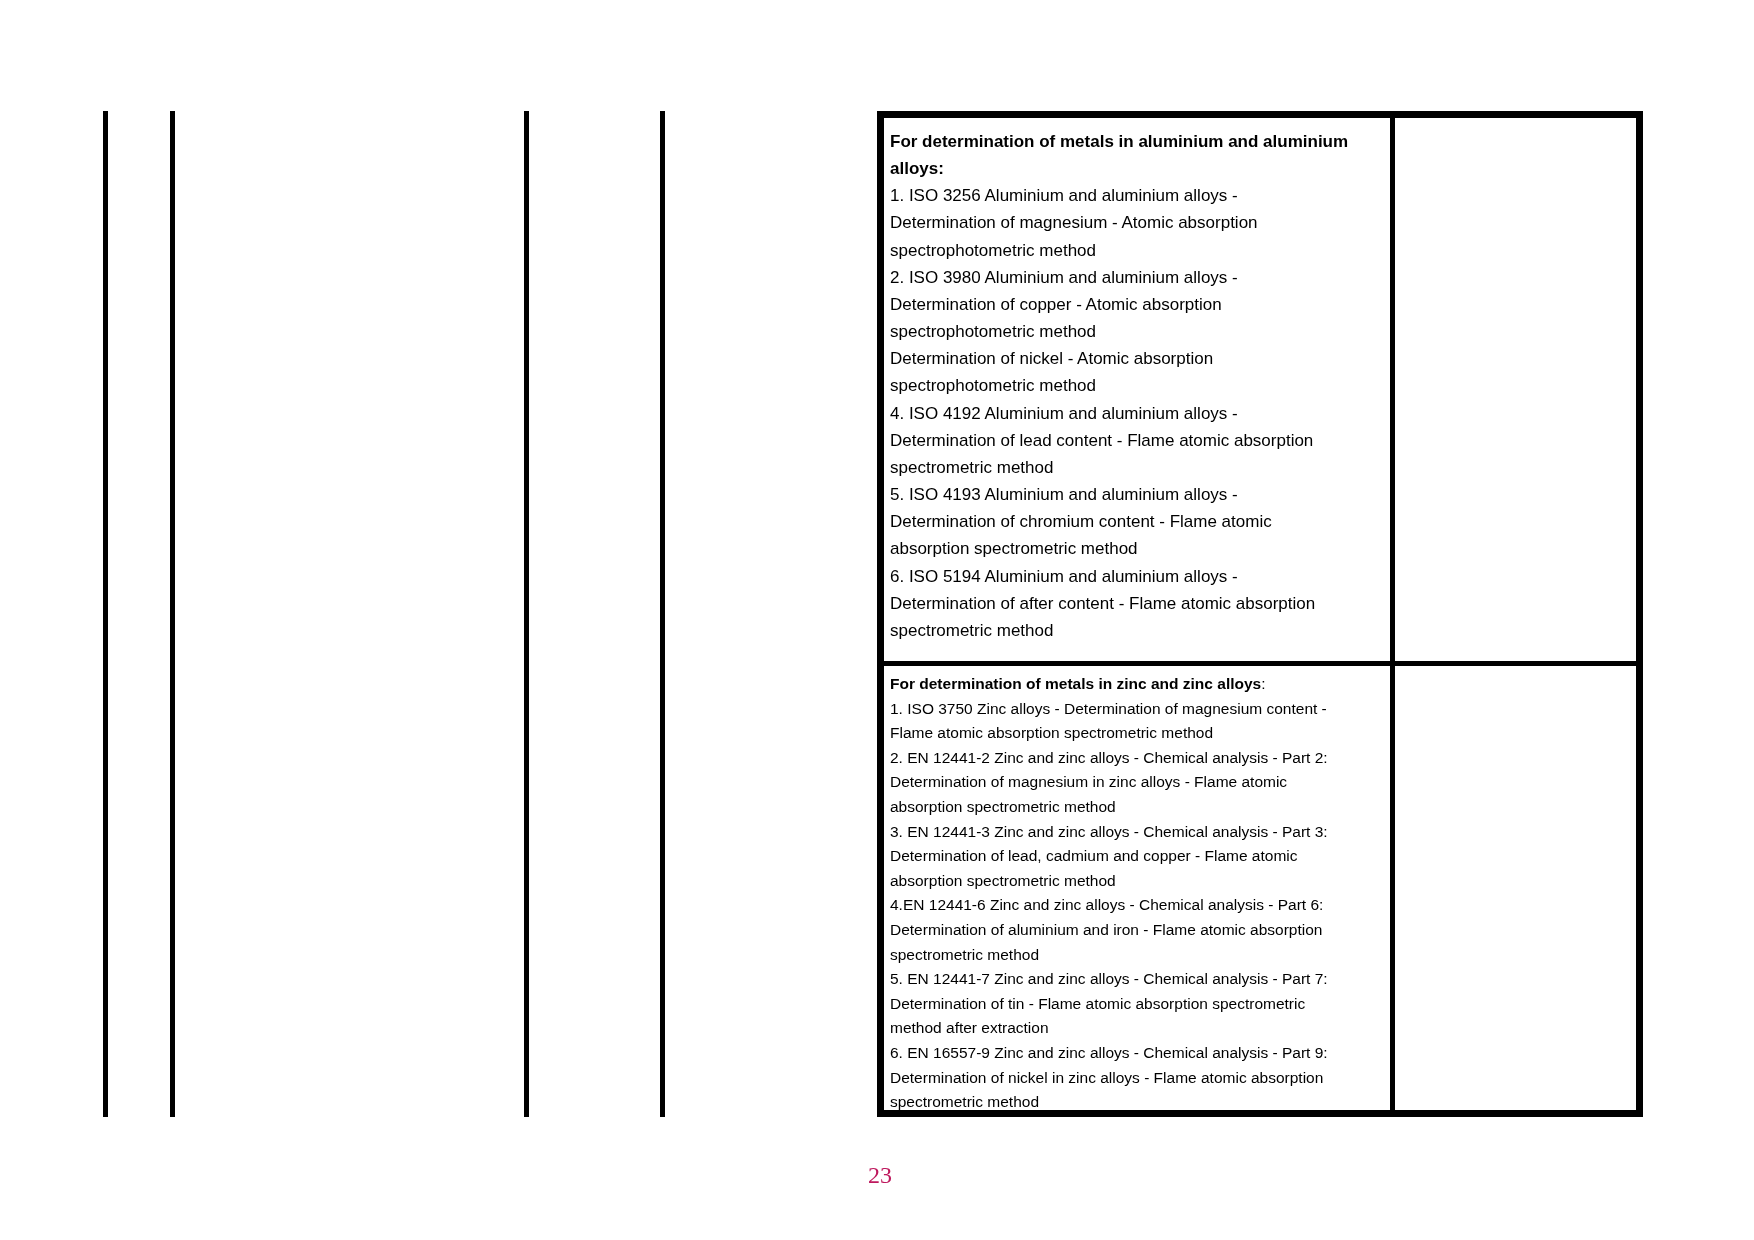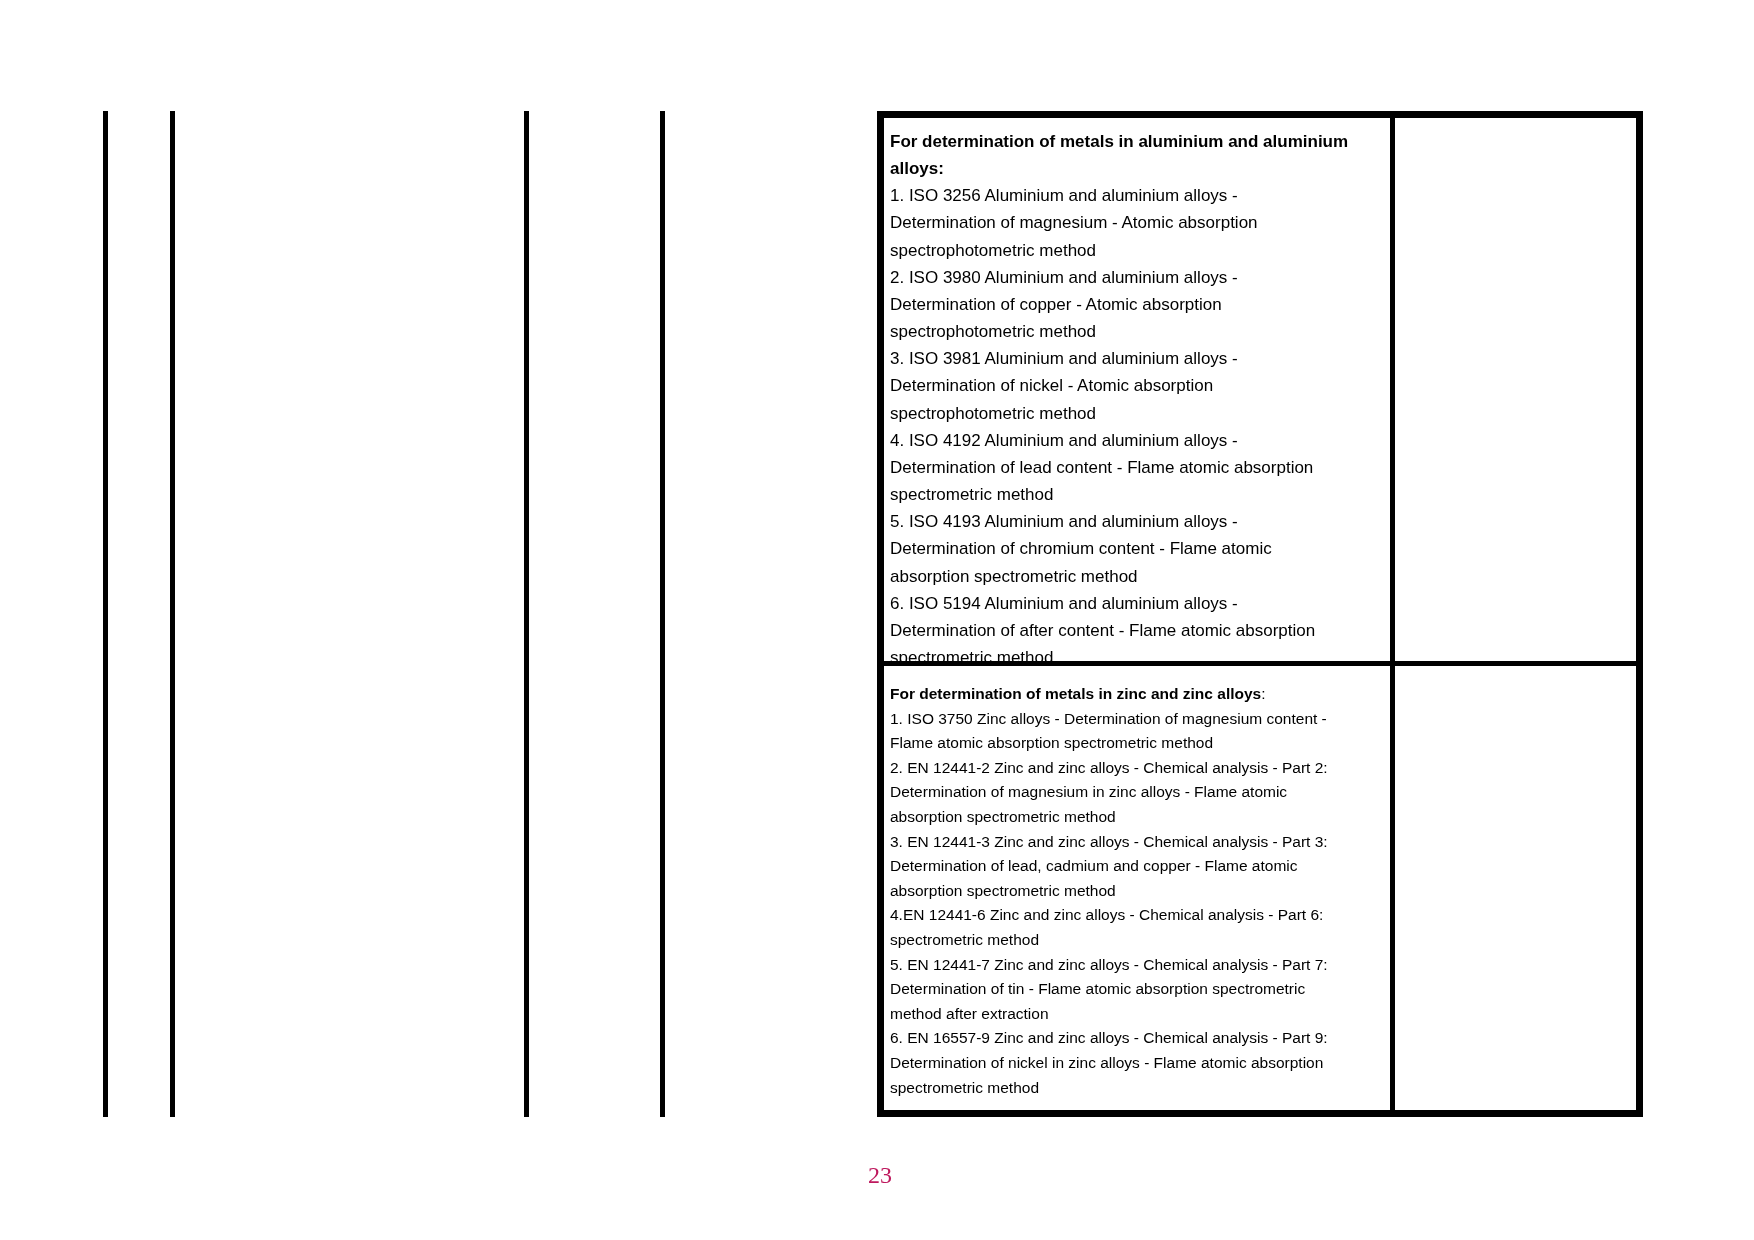--- a/index.html
+++ b/index.html
@@ -47,21 +47,21 @@
   }
   .cell-text-col { border-right: 5px solid #000000; }
   .cell-top-row  { border-bottom: 5px solid #000000; }
 
   .cell-aluminium {
     padding: 10px 2px 0 6px;
     font-size: 17px;
     line-height: 27.15px;
   }
   .cell-zinc {
-    padding: 16px 2px 0 6px;
+    padding: 6px 2px 0 6px;
     font-size: 15.5px;
     line-height: 24.6px;
   }
   .line { white-space: nowrap; }
   .bold { font-weight: bold; }
 
   .page-number {
     position: absolute;
     left: 845px;
     top: 1162px;
@@ -83,21 +83,20 @@
 <div class="methods-table">
   <div class="cell cell-text-col cell-top-row cell-aluminium">
       <div class="line bold">For determination of metals in aluminium and aluminium</div>
       <div class="line bold">alloys:</div>
       <div class="line">1. ISO 3256 Aluminium and aluminium alloys -</div>
       <div class="line">Determination of magnesium - Atomic absorption</div>
       <div class="line">spectrophotometric method</div>
       <div class="line">2. ISO 3980 Aluminium and aluminium alloys -</div>
       <div class="line">Determination of copper - Atomic absorption</div>
       <div class="line">spectrophotometric method</div>
-      <div class="line">3. ISO 3981 Aluminium and aluminium alloys -</div>
       <div class="line">Determination of nickel - Atomic absorption</div>
       <div class="line">spectrophotometric method</div>
       <div class="line">4. ISO 4192 Aluminium and aluminium alloys -</div>
       <div class="line">Determination of lead content - Flame atomic absorption</div>
       <div class="line">spectrometric method</div>
       <div class="line">5. ISO 4193 Aluminium and aluminium alloys -</div>
       <div class="line">Determination of chromium content - Flame atomic</div>
       <div class="line">absorption spectrometric method</div>
       <div class="line">6. ISO 5194 Aluminium and aluminium alloys -</div>
       <div class="line">Determination of after content - Flame atomic absorption</div>
@@ -108,20 +107,21 @@
       <div class="line"><span class="bold">For determination of metals in zinc and zinc alloys</span><span>:</span></div>
       <div class="line">1. ISO 3750 Zinc alloys - Determination of magnesium content -</div>
       <div class="line">Flame atomic absorption spectrometric method</div>
       <div class="line">2. EN 12441-2 Zinc and zinc alloys - Chemical analysis - Part 2:</div>
       <div class="line">Determination of magnesium in zinc alloys - Flame atomic</div>
       <div class="line">absorption spectrometric method</div>
       <div class="line">3. EN 12441-3 Zinc and zinc alloys - Chemical analysis - Part 3:</div>
       <div class="line">Determination of lead, cadmium and copper - Flame atomic</div>
       <div class="line">absorption spectrometric method</div>
       <div class="line">4.EN 12441-6 Zinc and zinc alloys - Chemical analysis - Part 6:</div>
+      <div class="line">Determination of aluminium and iron - Flame atomic absorption</div>
       <div class="line">spectrometric method</div>
       <div class="line">5. EN 12441-7 Zinc and zinc alloys - Chemical analysis - Part 7:</div>
       <div class="line">Determination of tin - Flame atomic absorption spectrometric</div>
       <div class="line">method after extraction</div>
       <div class="line">6. EN 16557-9 Zinc and zinc alloys - Chemical analysis - Part 9:</div>
       <div class="line">Determination of nickel in zinc alloys - Flame atomic absorption</div>
       <div class="line">spectrometric method</div>
     </div>
   <div class="cell"></div>
 </div>

